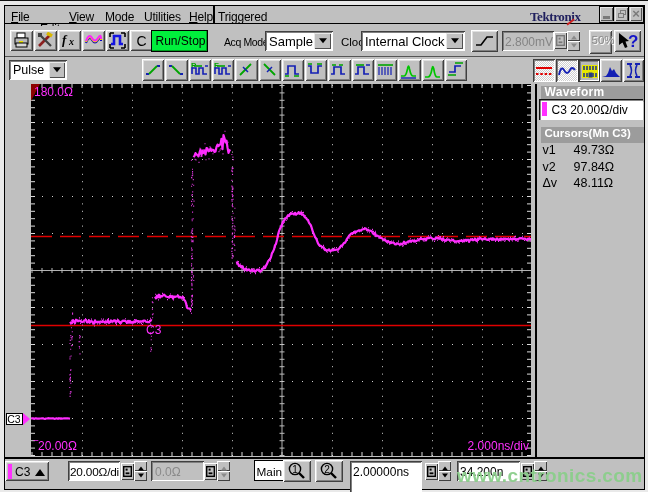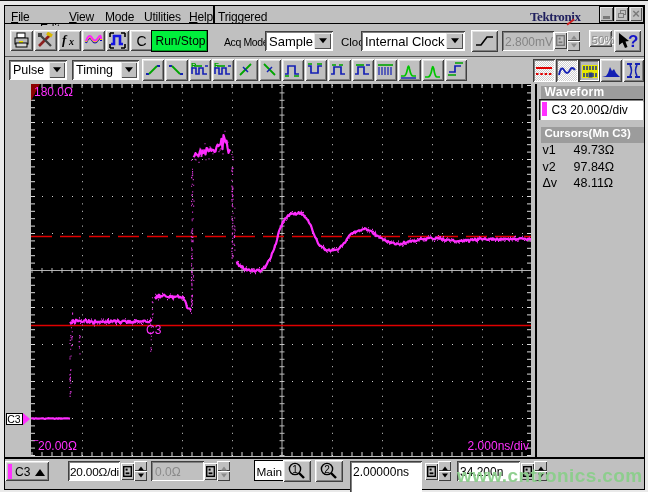--- a/index.html
+++ b/index.html
@@ -131,38 +131,34 @@
     <svg class="abs" style="left:2px;top:3px;" width="9" height="11" viewBox="0 0 9 11">
       <rect x="0.7" y="0.7" width="7.6" height="9.6" fill="none" stroke="#777" stroke-width="1.4"></rect>
       <rect x="2.6" y="2.6" width="2" height="2" fill="#777"></rect>
           <rect x="2.6" y="6.4" width="3.8" height="1.8" fill="#777"></rect>
     </svg>
   </div>
   <div class="spin dis" style="left:562px; top:5px; width:13px; height:20px;">
         <div class="u"></div>
         <div class="d"></div>
       </div>
-  <div class="btn raised" style="left:584px; top:4px; width:23px; height:17px;">
+  <div class="btn raised" style="left:584px; top:4px; width:23px; height:24px;">
     <span class="txt" style="left:2.5px; top:4.5px; font-size:11.5px; color:#8a8a8a; text-shadow:1px 1px 0 #fff;">50%</span>
   </div>
   <div class="btn raised" style="left:609px; top:4px; width:27px; height:22px;">
     <svg class="abs" style="left:3px;top:2px;" width="22" height="18" viewBox="0 0 22 18">
       <path d="M2 1 L2 13 L5.5 10.5 L8 16 L10.5 15 L8.5 9.5 L12 9 Z" fill="#000"></path>
       <text x="11" y="15" font-size="17" font-weight="bold" fill="#1616c8" font-family="Liberation Sans">?</text>
     </svg>
   </div>
 </div>
 
 <div class="abs" style="left:5px; top:57.5px; width:589px; height:26.5px; background:#c0c0c0;">
   <div class="abs sunken white" style="left:4px; top:2px; width:58px; height:20px;">
     <span class="txt" style="left:4px; top:3px; font-size:12.5px;">Pulse</span>
-    <div class="combo-arrow raised2" style="right:2px; top:2px; width:16px; height:16px;"></div>
-  </div>
-  <div class="abs sunken white" style="left:67px; top:2px; width:67px; height:20px;">
-    <span class="txt" style="left:4px; top:3px; font-size:12.5px;">Timing</span>
     <div class="combo-arrow raised2" style="right:2px; top:2px; width:16px; height:16px;"></div>
   </div>
   <div class="btn raised" style="left:137px; top:1.5px; width:22px; height:22px;">
         <svg class="abs" style="left:3px;top:3px" width="16" height="16" viewBox="0 0 16 16">
           <path d="M1 12 H4 M12 4 H15" stroke="#1420b4" stroke-width="1.8" fill="none"></path>
           <path d="M4 12 L12 4" stroke="#00a400" stroke-width="1.8"></path>
         </svg>
       </div>
   <div class="btn raised" style="left:160px; top:1.5px; width:23px; height:22px;">
         <svg class="abs" style="left:3px;top:3px" width="16" height="16" viewBox="0 0 16 16">

